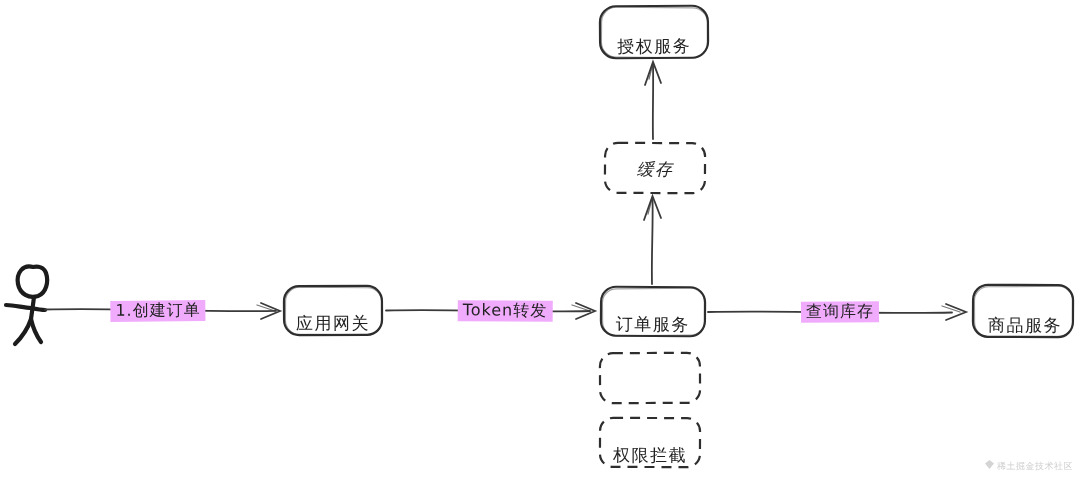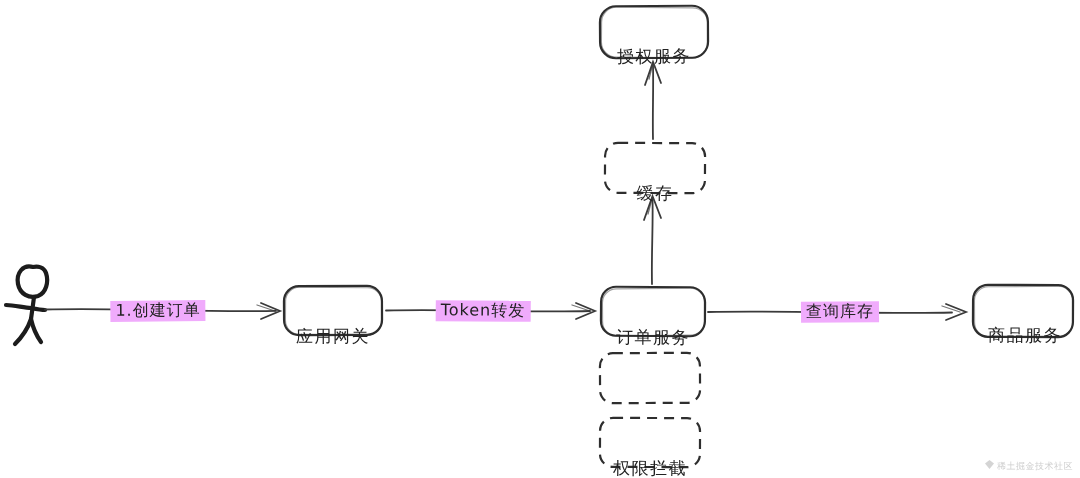--- a/index.html
+++ b/index.html
@@ -2,36 +2,36 @@
 <html><head>
 <meta charset="utf-8">
 <style>
   html,body{margin:0;padding:0;background:#fff;}
   .stage{
     position:relative;width:1080px;height:478px;background:#ffffff;
     font-family:"DejaVu Sans","Liberation Sans",sans-serif;overflow:hidden;
   }
   .overlay{position:absolute;left:0;top:0;width:1080px;height:478px;z-index:1;}
   .node-label{
-    position:absolute;z-index:2;display:flex;align-items:flex-start;justify-content:center;
-    color:#222;font-size:17px;letter-spacing:1.5px;white-space:nowrap;margin-top:39px;
+    position:absolute;z-index:2;display:flex;align-items:flex-end;justify-content:center;
+    color:#222;font-size:17px;letter-spacing:1.5px;white-space:nowrap;
   }
   #lb-auth   {left:600px;top:6px;  width:108px;height:52px;transform:rotate(-0.4deg);}
-  #lb-cache  {left:605px;top:143px;width:100px;height:50px;transform:rotate(0.3deg);}
+  #lb-cache  {left:605px;top:131px;width:100px;height:50px;transform:rotate(0.3deg);font-style:italic;}
   #lb-order  {left:601px;top:287px;width:104px;height:49px;transform:rotate(0.4deg);}
   #lb-token  {left:600px;top:353px;width:100px;height:50px;transform:rotate(-0.3deg);font-size:16px;}
   #lb-perm   {left:600px;top:418px;width:100px;height:49px;transform:rotate(0.2deg);}
   #lb-gateway{left:284px;top:286px;width:98px; height:49px;transform:rotate(-0.3deg);}
   #lb-product{left:973px;top:285px;width:104px;height:52px;transform:rotate(0.3deg);}
   .edge-label{
     position:absolute;z-index:2;transform:translate(-50%,-50%);
     background:#f0abfc;padding:0 5px;color:#222;font-size:16px;letter-spacing:1px;white-space:nowrap;
   }
   #el-create{left:158px;top:311px;transform:translate(-50%,-50%) rotate(-0.5deg);}
-  #el-token {left:483px;top:311px;transform:translate(-50%,-50%) rotate(0.4deg);}
+  #el-token {left:505px;top:311px;transform:translate(-50%,-50%) rotate(0.4deg);}
   #el-query {left:840px;top:312px;transform:translate(-50%,-50%) rotate(-0.4deg);}
   .watermark{
     position:absolute;right:7px;bottom:5px;z-index:2;display:flex;gap:3px;
     color:#cfcfcf;font-size:9px;letter-spacing:0.5px;
   }
   .watermark svg{display:block;}
 </style>
 </head>
 <body>
 

